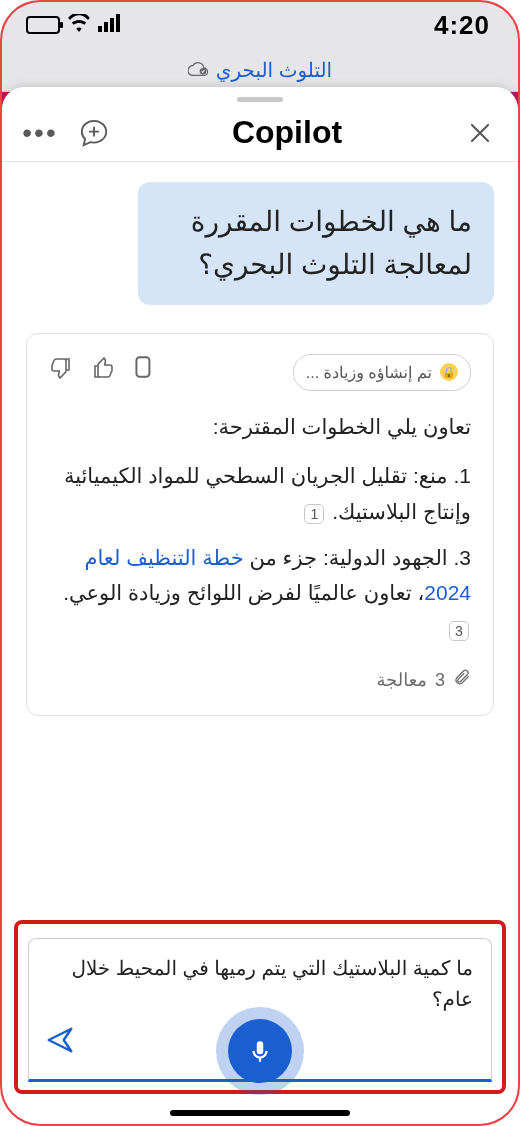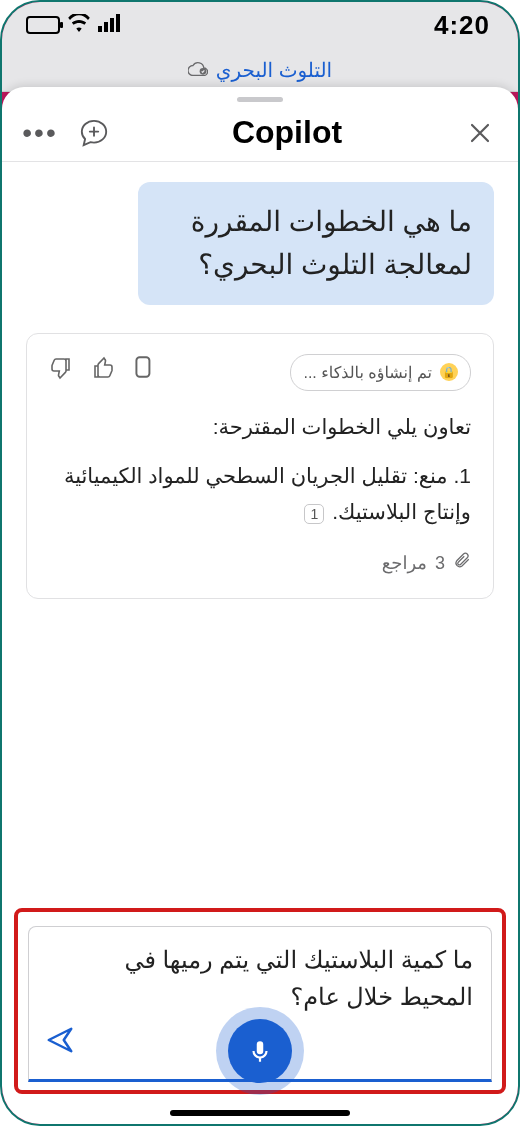--- a/index.html
+++ b/index.html
@@ -1,18 +1,18 @@
 <!DOCTYPE html>
 <html><head>
 <meta charset="utf-8">
 <style>
   * { box-sizing: border-box; margin: 0; padding: 0; }
   html, body { width: 520px; height: 1126px; font-family: -apple-system, "Segoe UI", Arial, sans-serif; background: #fff; }
   .device-frame {
-    width: 520px; height: 1126px; border: 2px solid #0f766e; border-radius: 40px;
+    width: 520px; height: 1126px; border: 2px solid #ef4444; border-radius: 40px;
     overflow: hidden; position: relative; background: #be185d;
   }
   
   .status-bar {
     height: 46px; display: flex; align-items: center; justify-content: space-between;
     padding: 0 28px 0 24px; background: #e6e6e8; font-weight: 600;
   }
   .status-left { display: flex; gap: 8px; align-items: center; }
   .status-right { font-size: 26px; letter-spacing: 1px; }
   .battery { width: 34px; height: 18px; border: 2px solid #000; border-radius: 4px; position: relative; }
@@ -65,21 +65,21 @@
   .cite { display:inline-block; min-width:20px; height:20px; padding:0 5px; border:1px solid #c7c7c9; border-radius:5px; font-size:14px; color:#555; text-align:center; line-height:18px; margin: 0 2px; direction:ltr;}
   .link { color:#1a5fd0; }
   .refs { margin-top:18px; color:#6b6b6d; font-size:18px; display:flex; align-items:center; gap:8px; direction:rtl;}
   
   .input-zone {
     position:absolute; left:12px; right:12px; bottom:30px; border:4px solid #d11a1a; border-radius:8px;
     padding: 14px 10px 8px; background:#fff;
   }
   .input-field {
     border:1px solid #cfcfd2; border-bottom: 3px solid #1a5fd0; border-radius:8px 8px 0 0;
-    padding: 14px 18px 64px; font-size:24px; line-height:1.55; direction:rtl; color:#222; position:relative;
+    padding: 14px 18px 64px; font-size:20px; line-height:1.55; direction:rtl; color:#222; position:relative;
     min-height: 130px;
   }
   .input-field .text { display:block; }
   .mic-btn {
     position:absolute; left:50%; transform:translateX(-50%); bottom:-4px;
     width:64px; height:64px; border-radius:50%; background:#1a5fd0; display:flex; align-items:center; justify-content:center;
     box-shadow: 0 0 0 12px rgba(26,95,208,0.28); cursor:pointer;
   }
   .mic-btn svg { fill:#fff; }
   .send-btn {
@@ -151,21 +151,21 @@
 
     <div class="chat-area">
       <div class="clearfix">
         <div class="user-bubble">ما هي الخطوات المقررة لمعالجة التلوث البحري؟</div>
       </div>
 
       <div class="assistant-card">
         <div class="assistant-top">
           <span class="badge-pill">
             <span class="shield">🔒</span>
-            <span>تم إنشاؤه بالذكاء ...</span>
+            <span>تم إنشاؤه وزيادة ...</span>
           </span>
           <span class="spacer"></span>
           <span class="tool-icon">
             <svg width="22" height="26" viewBox="0 0 20 24">
                 <rect x="3" y="3" width="12" height="18" rx="3" fill="none" stroke="#666" stroke-width="1.8"></rect>
               </svg>
           </span>
           <span class="tool-icon">
             <svg width="24" height="24" viewBox="0 0 24 24">
                 <path d="M4 21h3V10H4v11zm17-10c0-1.1-.9-2-2-2h-5.3l.8-4 .02-.3c0-.4-.17-.8-.44-1.06L13 2 7.6 7.6C7.2 8 7 8.5 7 9v10c0 1.1.9 2 2 2h8c.8 0 1.5-.5 1.8-1.2l2.1-5c.07-.2.1-.4.1-.6V11z" fill="none" stroke="#666" stroke-width="1.6"></path>
@@ -179,30 +179,35 @@
         </div>
 
         <div style="margin-bottom:14px;">تعاون يلي الخطوات المقترحة:</div>
 
         <ol>
           <li>
             <span class="num">1.</span>
             <span>منع:</span><span> تقليل الجريان السطحي للمواد الكيميائية وإنتاج البلاستيك.</span>
             <span class="cite">1</span>
           </li>
+          <li>
+            <span class="num">3.</span>
+            <span>الجهود الدولية:</span><span> جزء من </span><span class="link">خطة التنظيف لعام 2024</span><span>، تعاون عالميًا لفرض اللوائح وزيادة الوعي.</span>
+            <span class="cite">3</span>
+          </li>
         </ol>
 
         <div class="refs">
           <span>
             <svg width="18" height="18" viewBox="0 0 24 24">
                 <path d="M21 11l-9 9a5 5 0 01-7-7l9-9a3.5 3.5 0 015 5l-9 9a2 2 0 01-3-3l8-8" fill="none" stroke="#6b6b6d" stroke-width="1.6"></path>
               </svg>
           </span>
           <span>3</span>
-          <span>مراجع</span>
+          <span>معالجة</span>
         </div>
       </div>
     </div>
 
     <div class="input-zone">
       <div class="input-field">
         <span class="text">ما كمية البلاستيك التي يتم رميها في المحيط خلال عام؟</span>
         <div class="mic-btn">
           <svg width="26" height="26" viewBox="0 0 24 24">
               <path d="M12 15a3 3 0 003-3V6a3 3 0 00-6 0v6a3 3 0 003 3zm5-3a5 5 0 01-10 0H5a7 7 0 006 6.9V22h2v-3.1A7 7 0 0019 12h-2z"></path>

